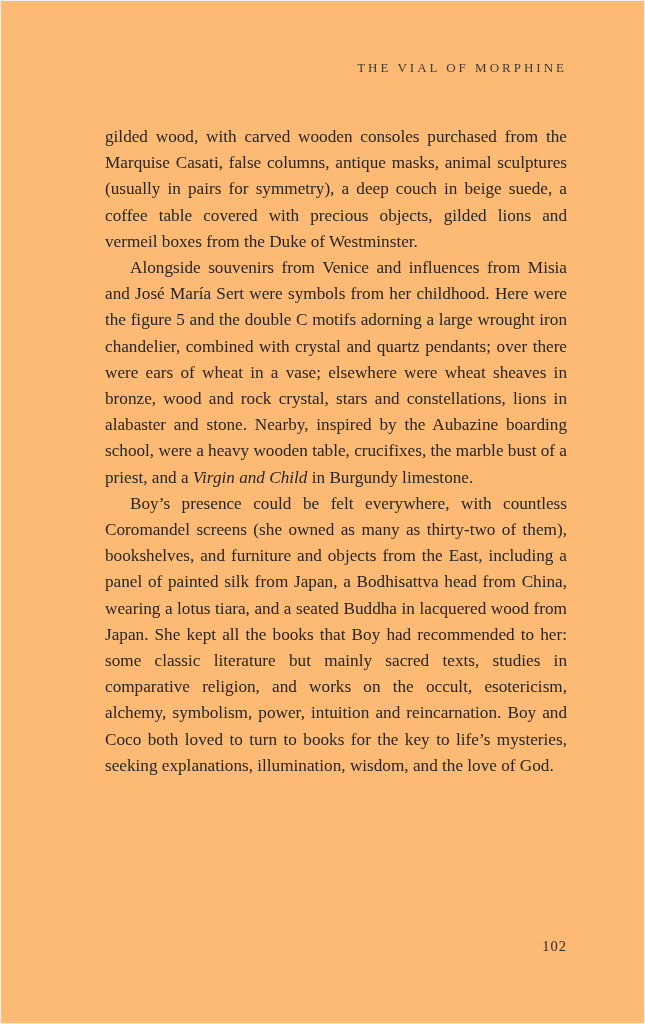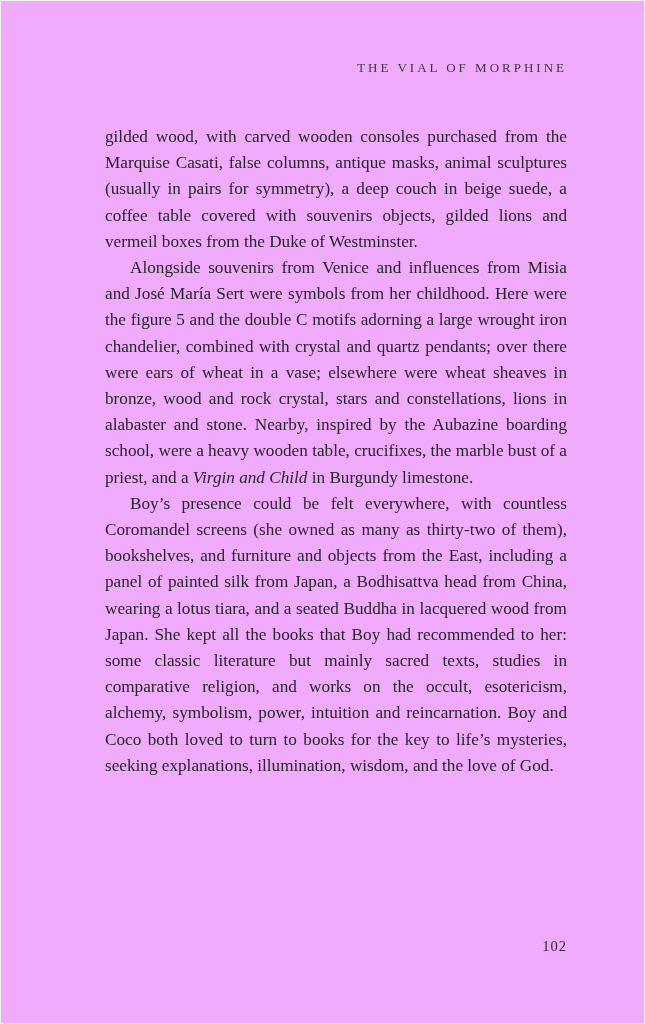--- a/index.html
+++ b/index.html
@@ -5,21 +5,21 @@
   html, body {
     margin: 0;
     padding: 0;
     background: #e9e9e9;
   }
   .page {
     position: relative;
     width: 645px;
     height: 1024px;
     margin: 0 auto;
-    background: #f0abfc;
+    background: #fdba74;
     box-shadow: inset 0 0 0 1px #f0f0f0;
     font-family: "Liberation Serif", "DejaVu Serif", serif;
     color: #262626;
     overflow: hidden;
   }
   .running-header {
     position: absolute;
     top: 60px;
     right: 78px;
     font-size: 13px;
@@ -61,21 +61,21 @@
 </style>
 </head>
 <body>
 
 <div class="page">
 
   <div class="running-header">THE VIAL OF MORPHINE</div>
 
   <div class="text-block">
 
-    <p class="no-indent">gilded wood, with carved wooden consoles purchased from the Marquise Casati, false columns, antique masks, animal sculptures (usually in pairs for symmetry), a deep couch in beige suede, a coffee table covered with souvenirs objects, gilded lions and vermeil boxes from the Duke of Westminster.</p>
+    <p class="no-indent">gilded wood, with carved wooden consoles purchased from the Marquise Casati, false columns, antique masks, animal sculptures (usually in pairs for symmetry), a deep couch in beige suede, a coffee table covered with precious objects, gilded lions and vermeil boxes from the Duke of Westminster.</p>
 
     <p class="indent"><span>Alongside souvenirs from Venice and influences from Misia and José María Sert were symbols from her childhood. Here were the figure 5 and the double C motifs adorning a large wrought iron chandelier, combined with crystal and quartz pendants; over there were ears of wheat in a vase; elsewhere were wheat sheaves in bronze, wood and rock crystal, stars and constellations, lions in alabaster and stone. Nearby, inspired by the Aubazine boarding school, were a heavy wooden table, crucifixes, the marble bust of a priest, and a </span><em>Virgin and Child</em><span> in Burgundy limestone.</span></p>
 
     <p class="indent">Boy’s presence could be felt everywhere, with countless Coromandel screens (she owned as many as thirty-two of them), bookshelves, and furniture and objects from the East, including a panel of painted silk from Japan, a Bodhisattva head from China, wearing a lotus tiara, and a seated Buddha in lacquered wood from Japan. She kept all the books that Boy had recommended to her: some classic literature but mainly sacred texts, studies in comparative religion, and works on the occult, esotericism, alchemy, symbolism, power, intuition and reincarnation. Boy and Coco both loved to turn to books for the key to life’s mysteries, seeking explanations, illumination, wisdom, and the love of God.</p>
 
 
   </div>
 
   <div class="page-number">102</div>
 

